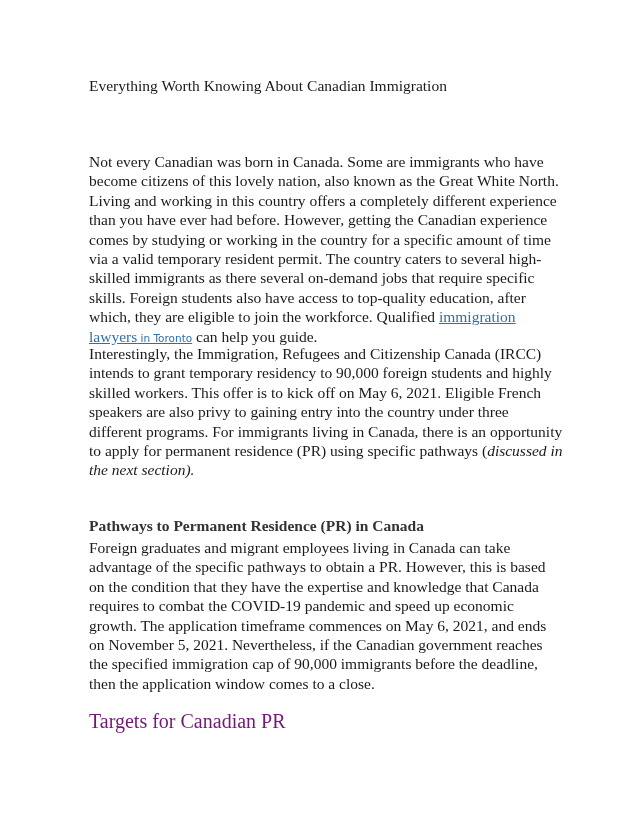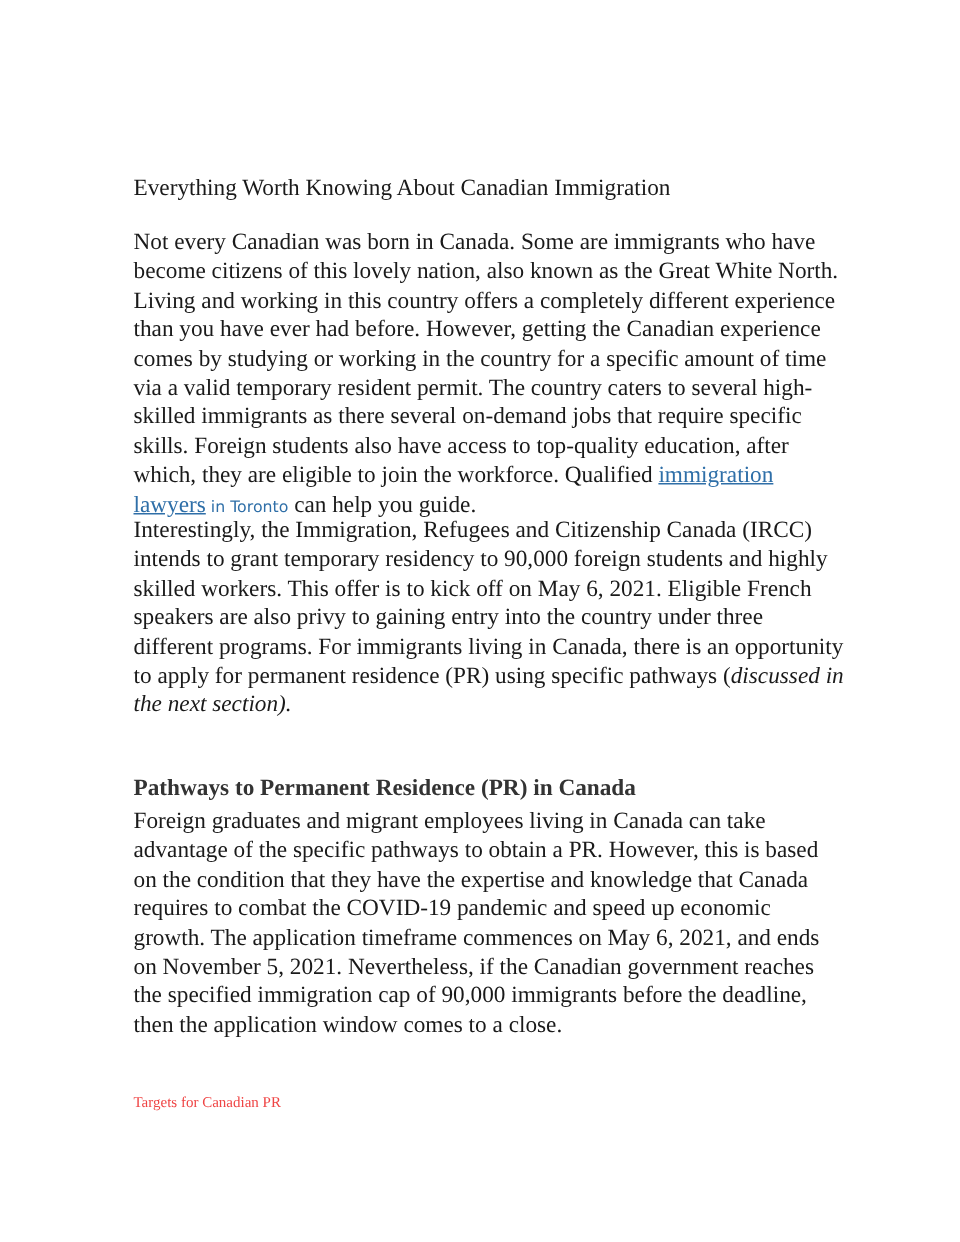--- a/index.html
+++ b/index.html
@@ -1,27 +1,27 @@
 <!DOCTYPE html>
 <html><head>
 <meta charset="utf-8">
 <style>
   html, body { margin:0; padding:0; background:#ffffff; }
   body { width:640px; height:828px; overflow:hidden; position:relative;
          font-family:"Liberation Serif", serif; color:#1a1a1a; }
   .page { position:absolute; left:89px; top:0; width:470px; }
-  .title { position:absolute; top:77px; left:0; font-size:15.5px; white-space:nowrap;margin-top:40px; }
+  .title { position:absolute; top:77px; left:0; font-size:15.5px; white-space:nowrap; }
   .para { position:absolute; left:0; width:475px; font-size:15.5px; line-height:19.4px; }
   .p1 { top:152px; }
   .p2 { top:344px; }
   .h2 { position:absolute; top:517px; left:0; font-size:15.5px; color:#333; white-space:nowrap;font-weight:bold; }
   .p3 { top:538px; }
-  .h3 { position:absolute; top:730px; left:0; font-size:10px; color:#ef4444; white-space:nowrap; }
+  .h3 { position:absolute; top:710px; left:0; font-size:20px; color:#701a75; white-space:nowrap; }
   .link { color:#2f6fa8; text-decoration:underline; }
-  .link-small { font-family:"DejaVu Sans", sans-serif; font-size:10.5px; color:#2f6fa8; }
+  .link-small { font-family:"DejaVu Sans", sans-serif; font-size:10.5px; color:#2f6fa8; text-decoration:underline; }
   em { font-style:italic; }
 </style>
 </head>
 <body>
 
 <div class="page">
   <div class="title">Everything Worth Knowing About Canadian Immigration</div>
 
   <p class="para p1" style="margin:0"><span>Not every Canadian was born in Canada. Some are immigrants who have become citizens of this lovely nation, also known as the Great White North. Living and working in this country offers a completely different experience than you have ever had before. However, getting the Canadian experience comes by studying or working in the country for a specific amount of time via a valid temporary resident permit. The country caters to several high-skilled immigrants as there several on-demand jobs that require specific skills. Foreign students also have access to top-quality education, after which, they are eligible to join the workforce. Qualified </span><a class="link">immigration lawyers</a><a class="link-small"> in Toronto</a><span> can help you guide.</span></p>
 

